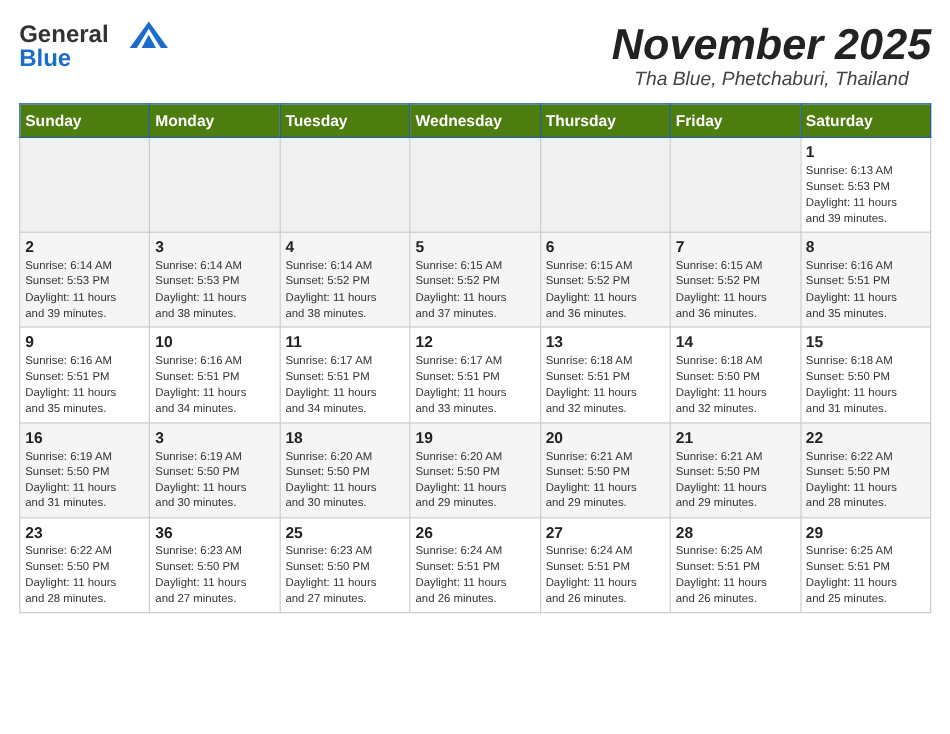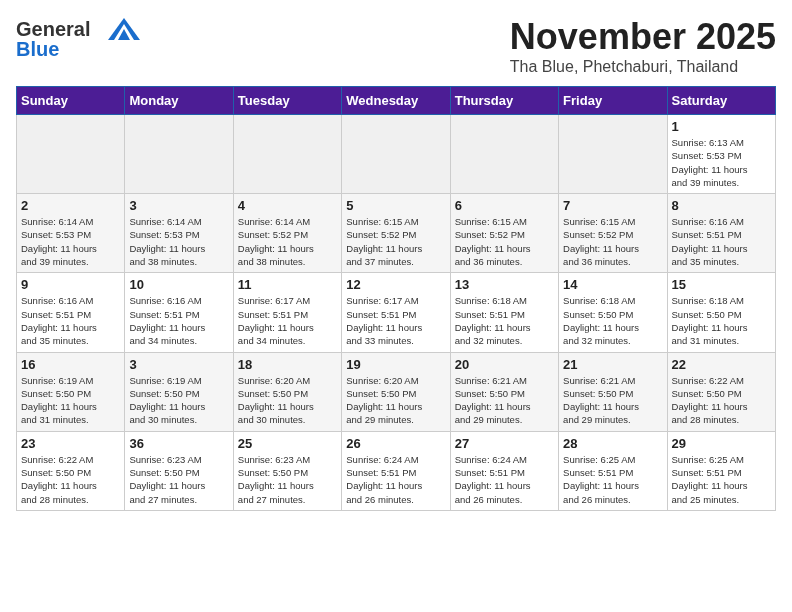--- a/index.html
+++ b/index.html
@@ -15,38 +15,39 @@
       justify-content: space-between;
       align-items: flex-start;
       margin-bottom: 10px;
     }
     .logo {
       display: flex;
       flex-direction: column;
       align-items: flex-start;
     }
     .title-section {
-      text-align: left;
+      text-align: center;
+      font-style: italic;
     }
     .month-title {
       font-size: 36px;
       font-weight: bold;
       color: #222;
     }
     .location-title {
       font-size: 16px;
       color: #444;
     }
     .calendar {
       width: 100%;
       border-collapse: collapse;
       border: 1px solid #ccc;
     }
     .calendar th {
-      background: #4c1d95;
+      background: #4d7c0f;
       color: #fff;
       font-size: 13px;
       font-weight: bold;
       padding: 6px 4px;
       text-align: left;
       border: 1px solid #2060aa;
     }
     .calendar td {
       vertical-align: top;
       border: 1px solid #ccc;

